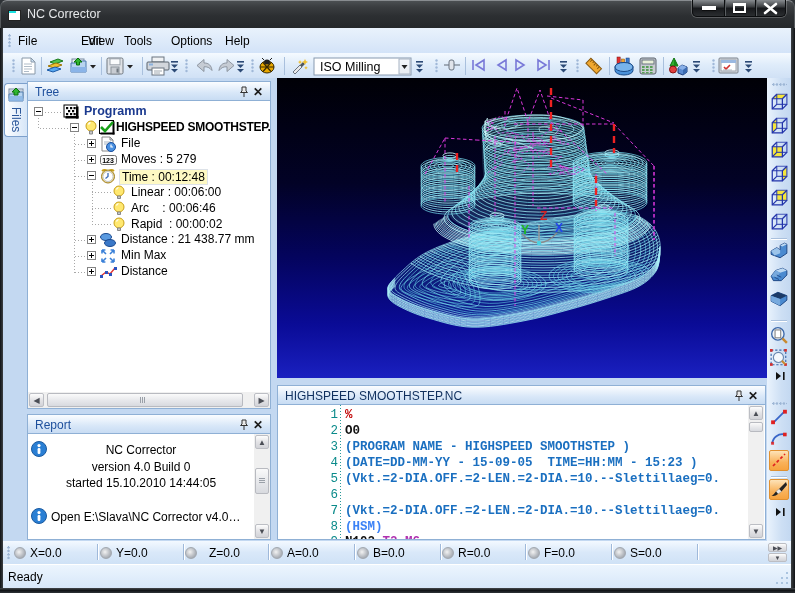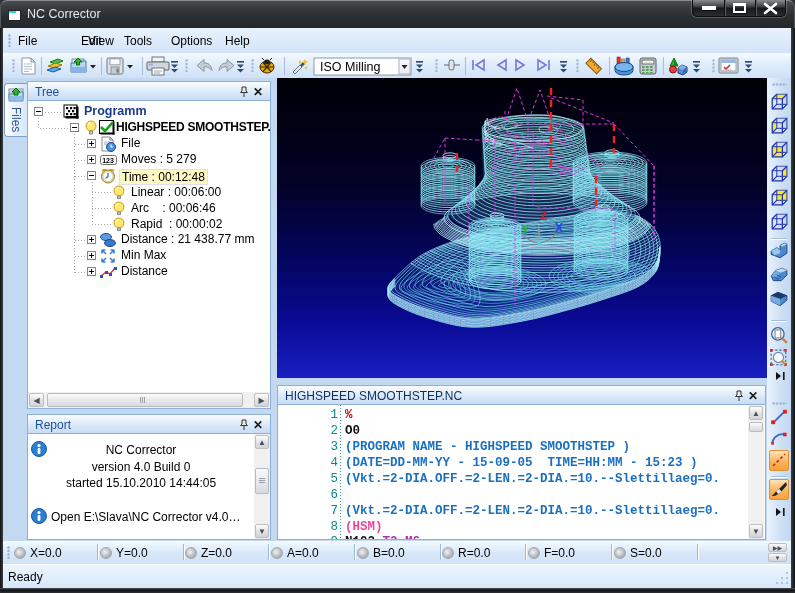--- a/index.html
+++ b/index.html
@@ -780,21 +780,21 @@
 <div class="lnum" style="left:34px;top:35px;">3</div>
         <div class="cl" style="left:67px;top:35px;color:#1a6fc0;">(PROGRAM NAME - HIGHSPEED SMOOTHSTEP )</div>
 <div class="lnum" style="left:34px;top:51px;">4</div>
         <div class="cl" style="left:67px;top:51px;color:#1a6fc0;">(DATE=DD-MM-YY - 15-09-05  TIME=HH:MM - 15:23 )</div>
 <div class="lnum" style="left:34px;top:67px;">5</div>
         <div class="cl" style="left:67px;top:67px;color:#1a6fc0;">(Vkt.=2-DIA.OFF.=2-LEN.=2-DIA.=10.--Slettillaeg=0.</div>
 <div class="lnum" style="left:34px;top:83px;">6</div>
 <div class="lnum" style="left:34px;top:99px;">7</div>
         <div class="cl" style="left:67px;top:99px;color:#1a6fc0;">(Vkt.=2-DIA.OFF.=2-LEN.=2-DIA.=10.--Slettillaeg=0.</div>
 <div class="lnum" style="left:34px;top:115px;">8</div>
-        <div class="cl" style="left:67px;top:115px;color:#ec4899;">(HSM)</div>
+        <div class="cl" style="left:67px;top:115px;color:#3b82f6;">(HSM)</div>
 <div class="lnum" style="left:34px;top:130px;">9</div>
         <div class="cl" style="left:67px;top:130px;color:#111;">N102 <span style="color:#b030b0;">T2 M6</span></div>
 
 <div class="abs" style="right:1px;top:0px;width:16px;height:134px;background:#f0f0f0;">
 <div class="sbtn" style="left:1px;top:1px;width:14px;height:14px;line-height:13px;">▲</div>
 <div class="sthumb" style="left:1px;top:17px;width:14px;height:10px;"></div>
 <div class="sbtn" style="left:1px;bottom:1px;width:14px;height:14px;line-height:13px;">▼</div>
 </div>
 
     </div>
@@ -923,21 +923,21 @@
 </div>
 <div class="abs" id="coordbar">
   <div class="vgrip" style="left:4px;top:5px;height:14px;"></div>
 <div class="cball" style="left:11px;"></div>
     <div class="cseg" style="left:27px;">X=0.0</div>
     <div class="csep" style="left:94px;"></div>
 <div class="cball" style="left:97px;"></div>
     <div class="cseg" style="left:113px;">Y=0.0</div>
     <div class="csep" style="left:180px;"></div>
 <div class="cball" style="left:182px;"></div>
-    <div class="cseg" style="left:198px;">Z=0.0</div>
+    <div class="cseg" style="left:206px;">Z=0.0</div>
     <div class="csep" style="left:265px;"></div>
 <div class="cball" style="left:268px;"></div>
     <div class="cseg" style="left:284px;">A=0.0</div>
     <div class="csep" style="left:351px;"></div>
 <div class="cball" style="left:354px;"></div>
     <div class="cseg" style="left:370px;">B=0.0</div>
     <div class="csep" style="left:437px;"></div>
 <div class="cball" style="left:439px;"></div>
     <div class="cseg" style="left:455px;">R=0.0</div>
     <div class="csep" style="left:522px;"></div>

